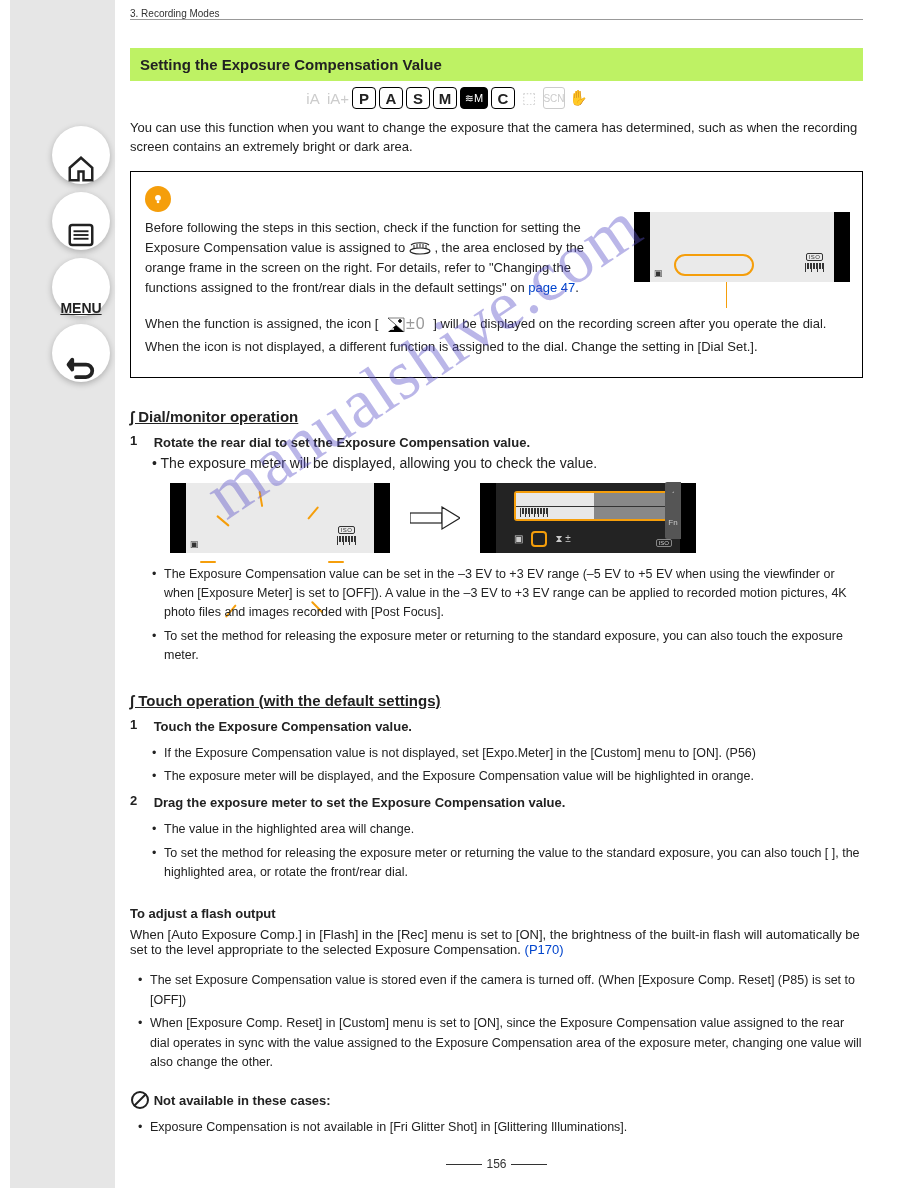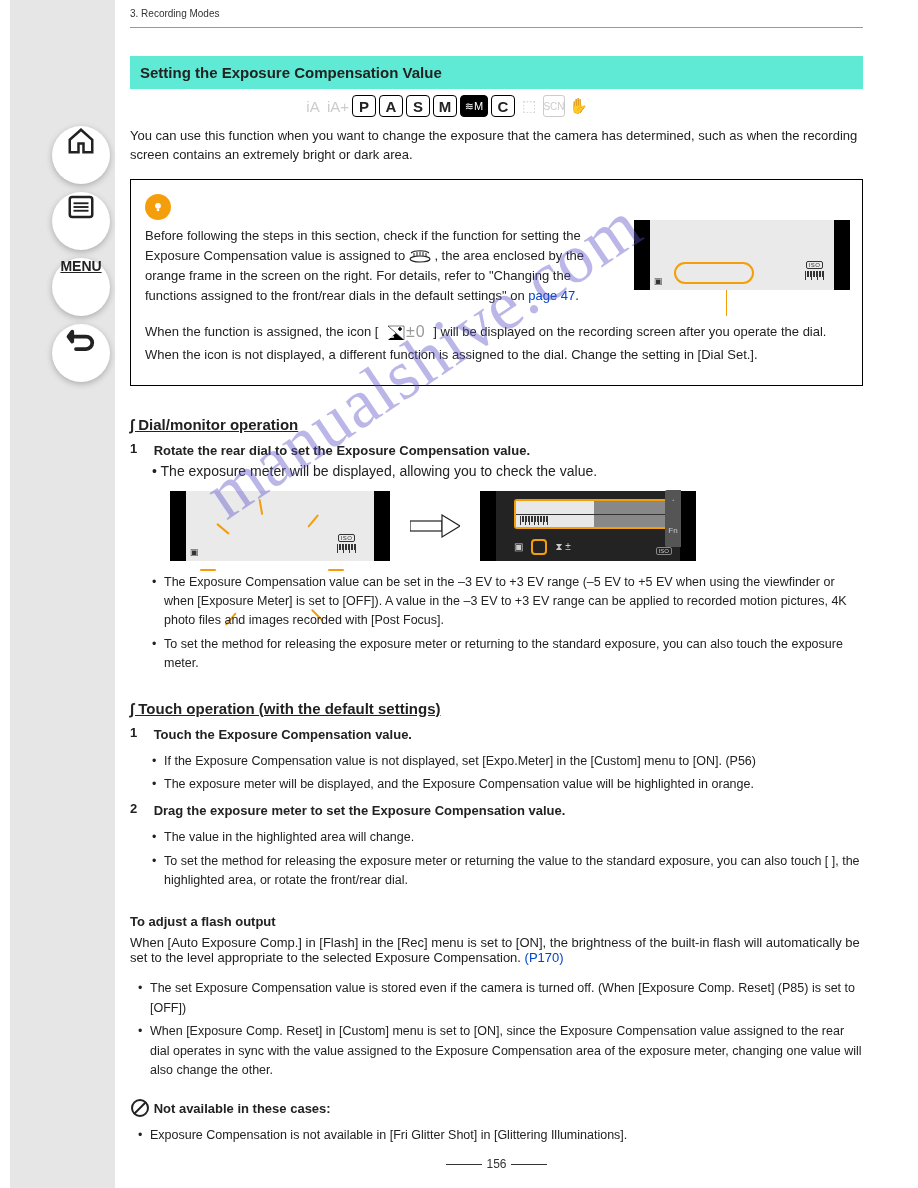--- a/index.html
+++ b/index.html
@@ -22,36 +22,36 @@
     position: absolute;
     left: 52px; top: 126px;
     width: 58px;
     display: flex; flex-direction: column; gap: 8px;
   }
   .nav-btn {
     width: 58px; height: 58px;
     border-radius: 50%;
     background: #fff;
     box-shadow: 0 2px 6px rgba(0,0,0,0.25);
-    display: flex; align-items: flex-start; justify-content: center;
+    display: flex; align-items: flex-end; justify-content: center;
     cursor: pointer;
   }
   .nav-btn svg { width: 30px; height: 30px; }
   .menu-text { font-size: 14px; text-decoration: underline; font-weight: bold; color: #222; }
   .content {
     position: absolute;
     left: 130px; top: 0;
     width: 733px;
     height: 1188px;
     padding-top: 8px;
   }
-  .tiny-header { font-size: 10px; color: #333; margin-bottom: 8px; }
+  .tiny-header { font-size: 10px; color: #333; }
   .hr { border: none; border-top: 1px solid #999; margin-bottom: 28px; }
   .blueband {
-    background: #5eead4;
+    background: #bef264;
     height: 33px;
     padding: 8px 10px;
     font-size: 15px;
     font-weight: bold;
     margin-bottom: 6px;
   }
   .modeline {
     display: flex; align-items: center; justify-content: flex-start;
     gap: 3px;
     margin-bottom: 10px;

